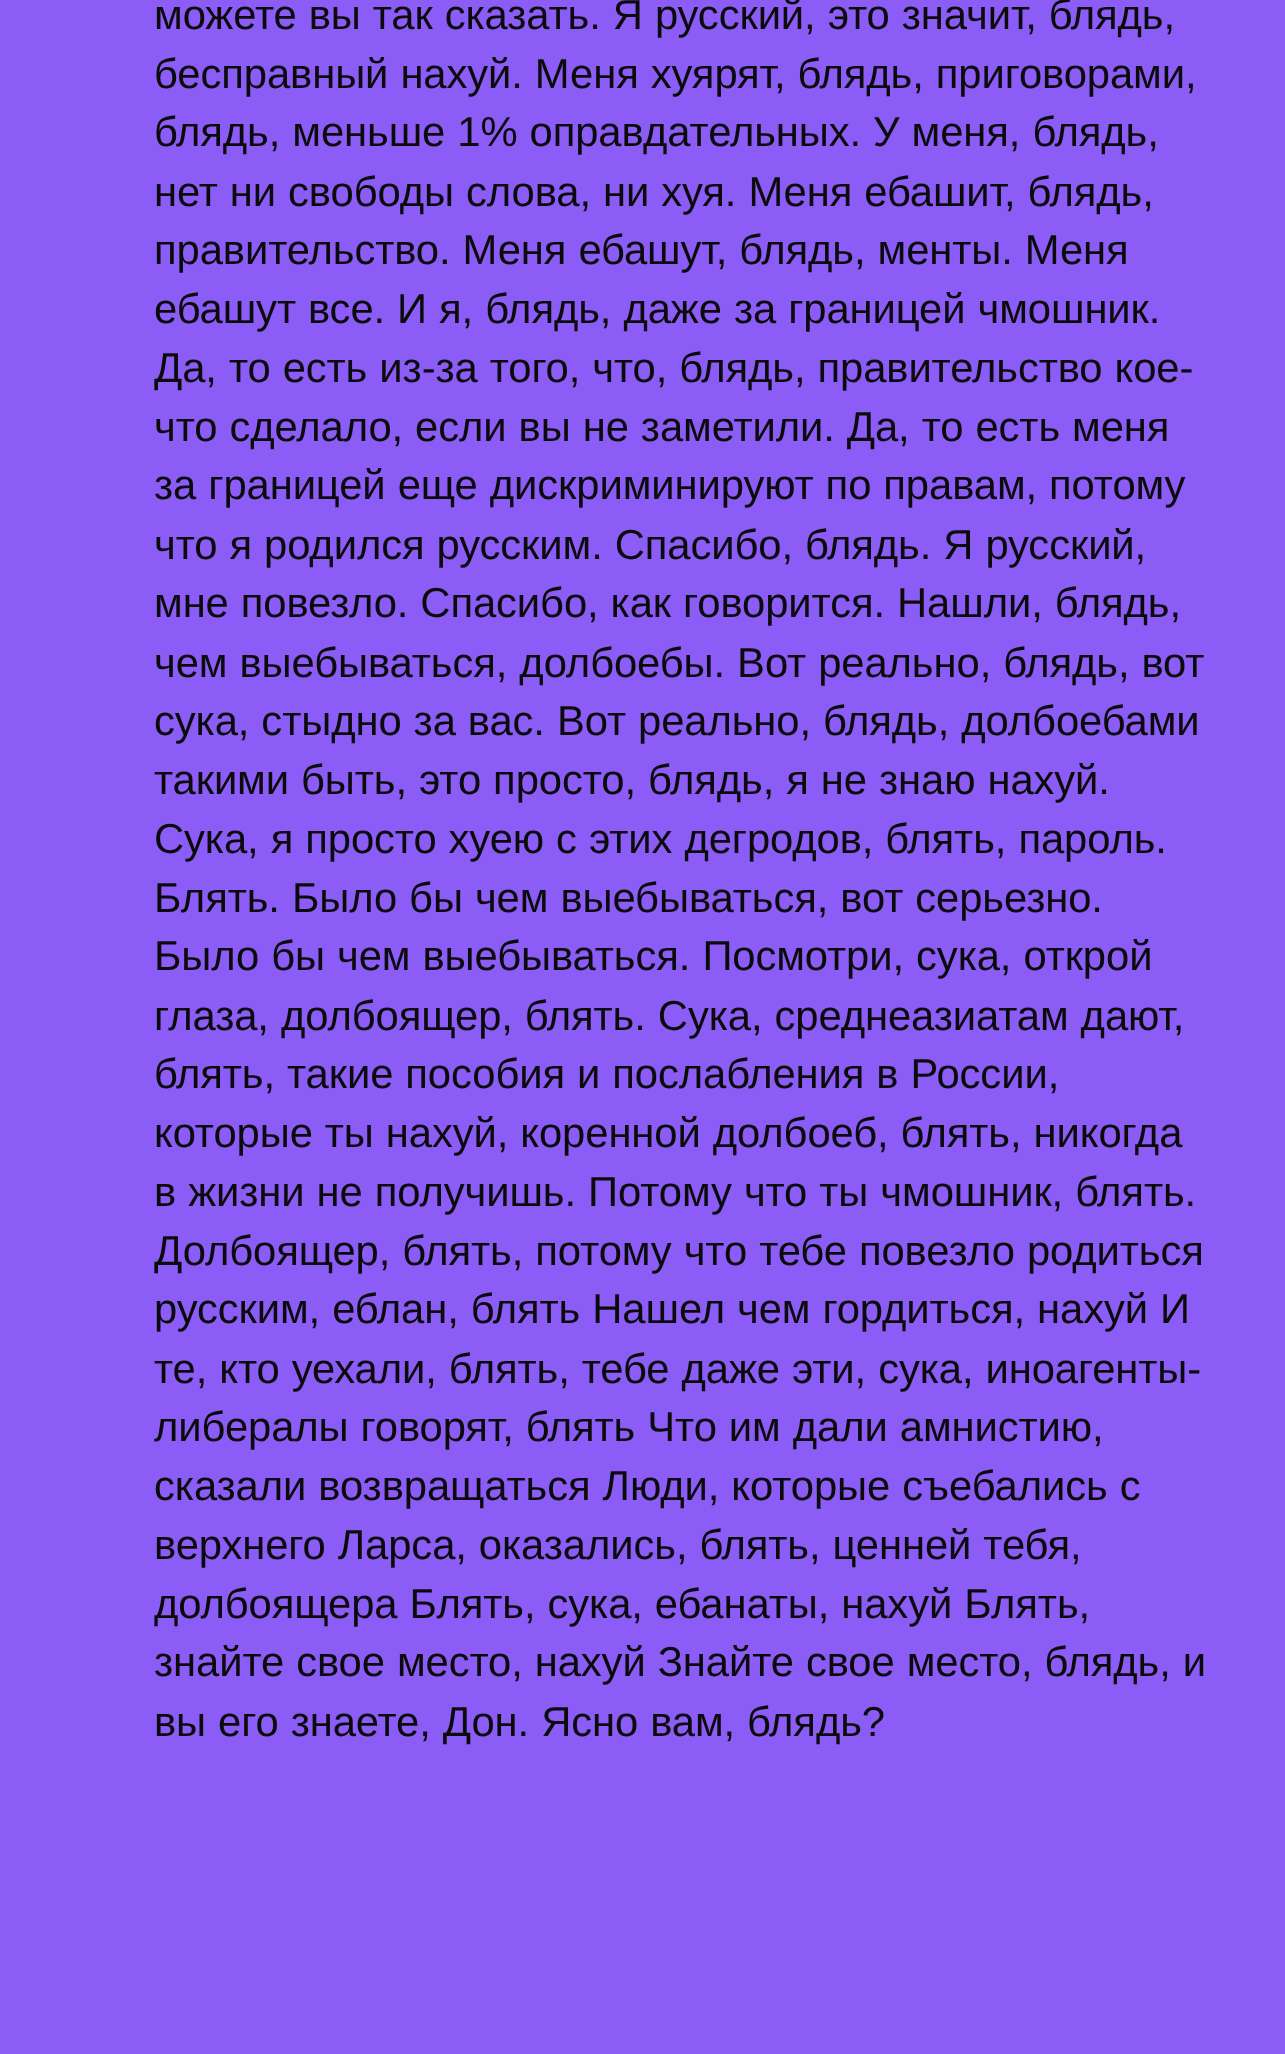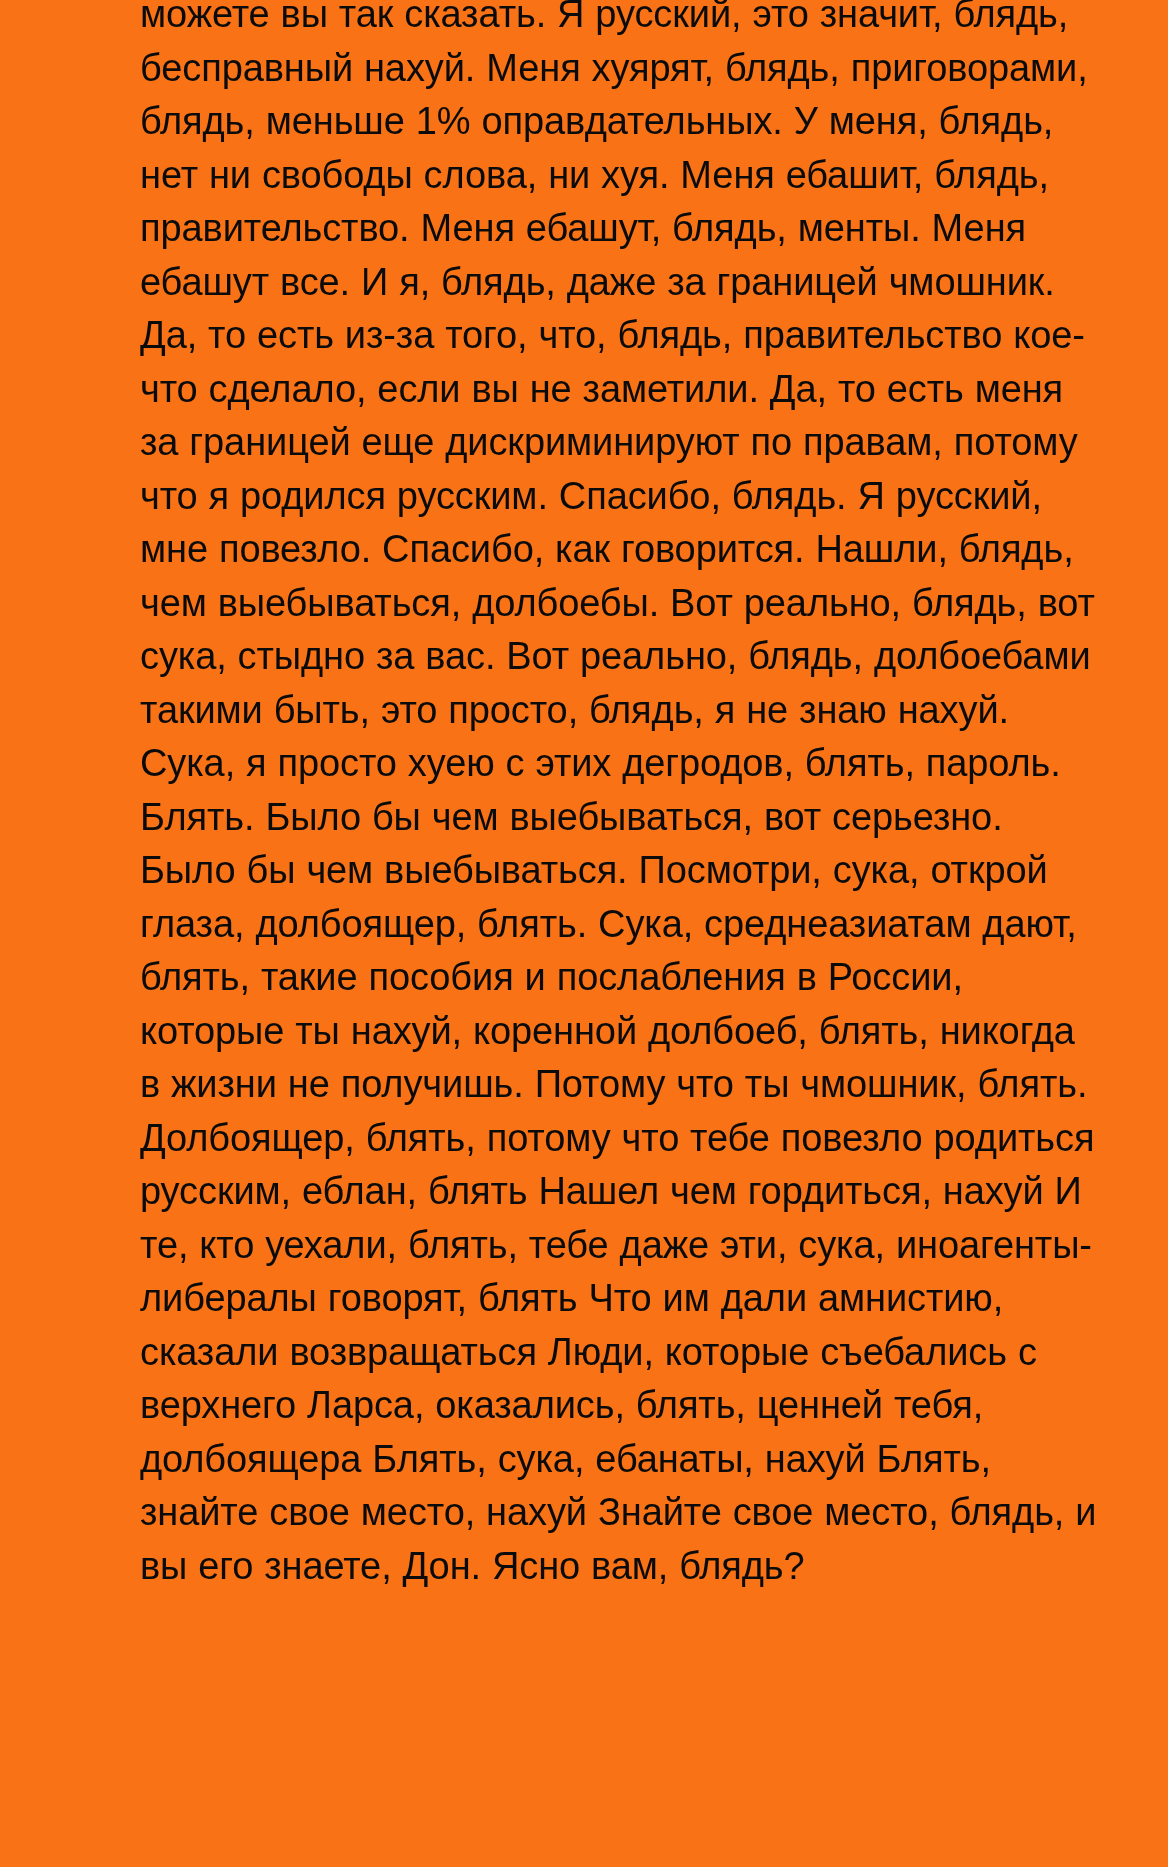--- a/index.html
+++ b/index.html
@@ -11,21 +11,21 @@
     width: 1168px;
     min-height: 1867px;
     font-family: "Liberation Sans", sans-serif;
     color: #000000;
   }
   .page {
     width: 1168px;
     min-height: 1867px;
     box-sizing: border-box;
     padding: 0 68px 0 140px;
-    background: #f97316;
+    background: #8b5cf6;
   }
   .body-text {
     font-family: "Liberation Sans", sans-serif;
     font-size: 38px;
     line-height: 53.5px;
     color: #0b0b0b;
     letter-spacing: -0.1px;
     word-spacing: 0.5px;
     text-align: left;
     white-space: pre-wrap;

